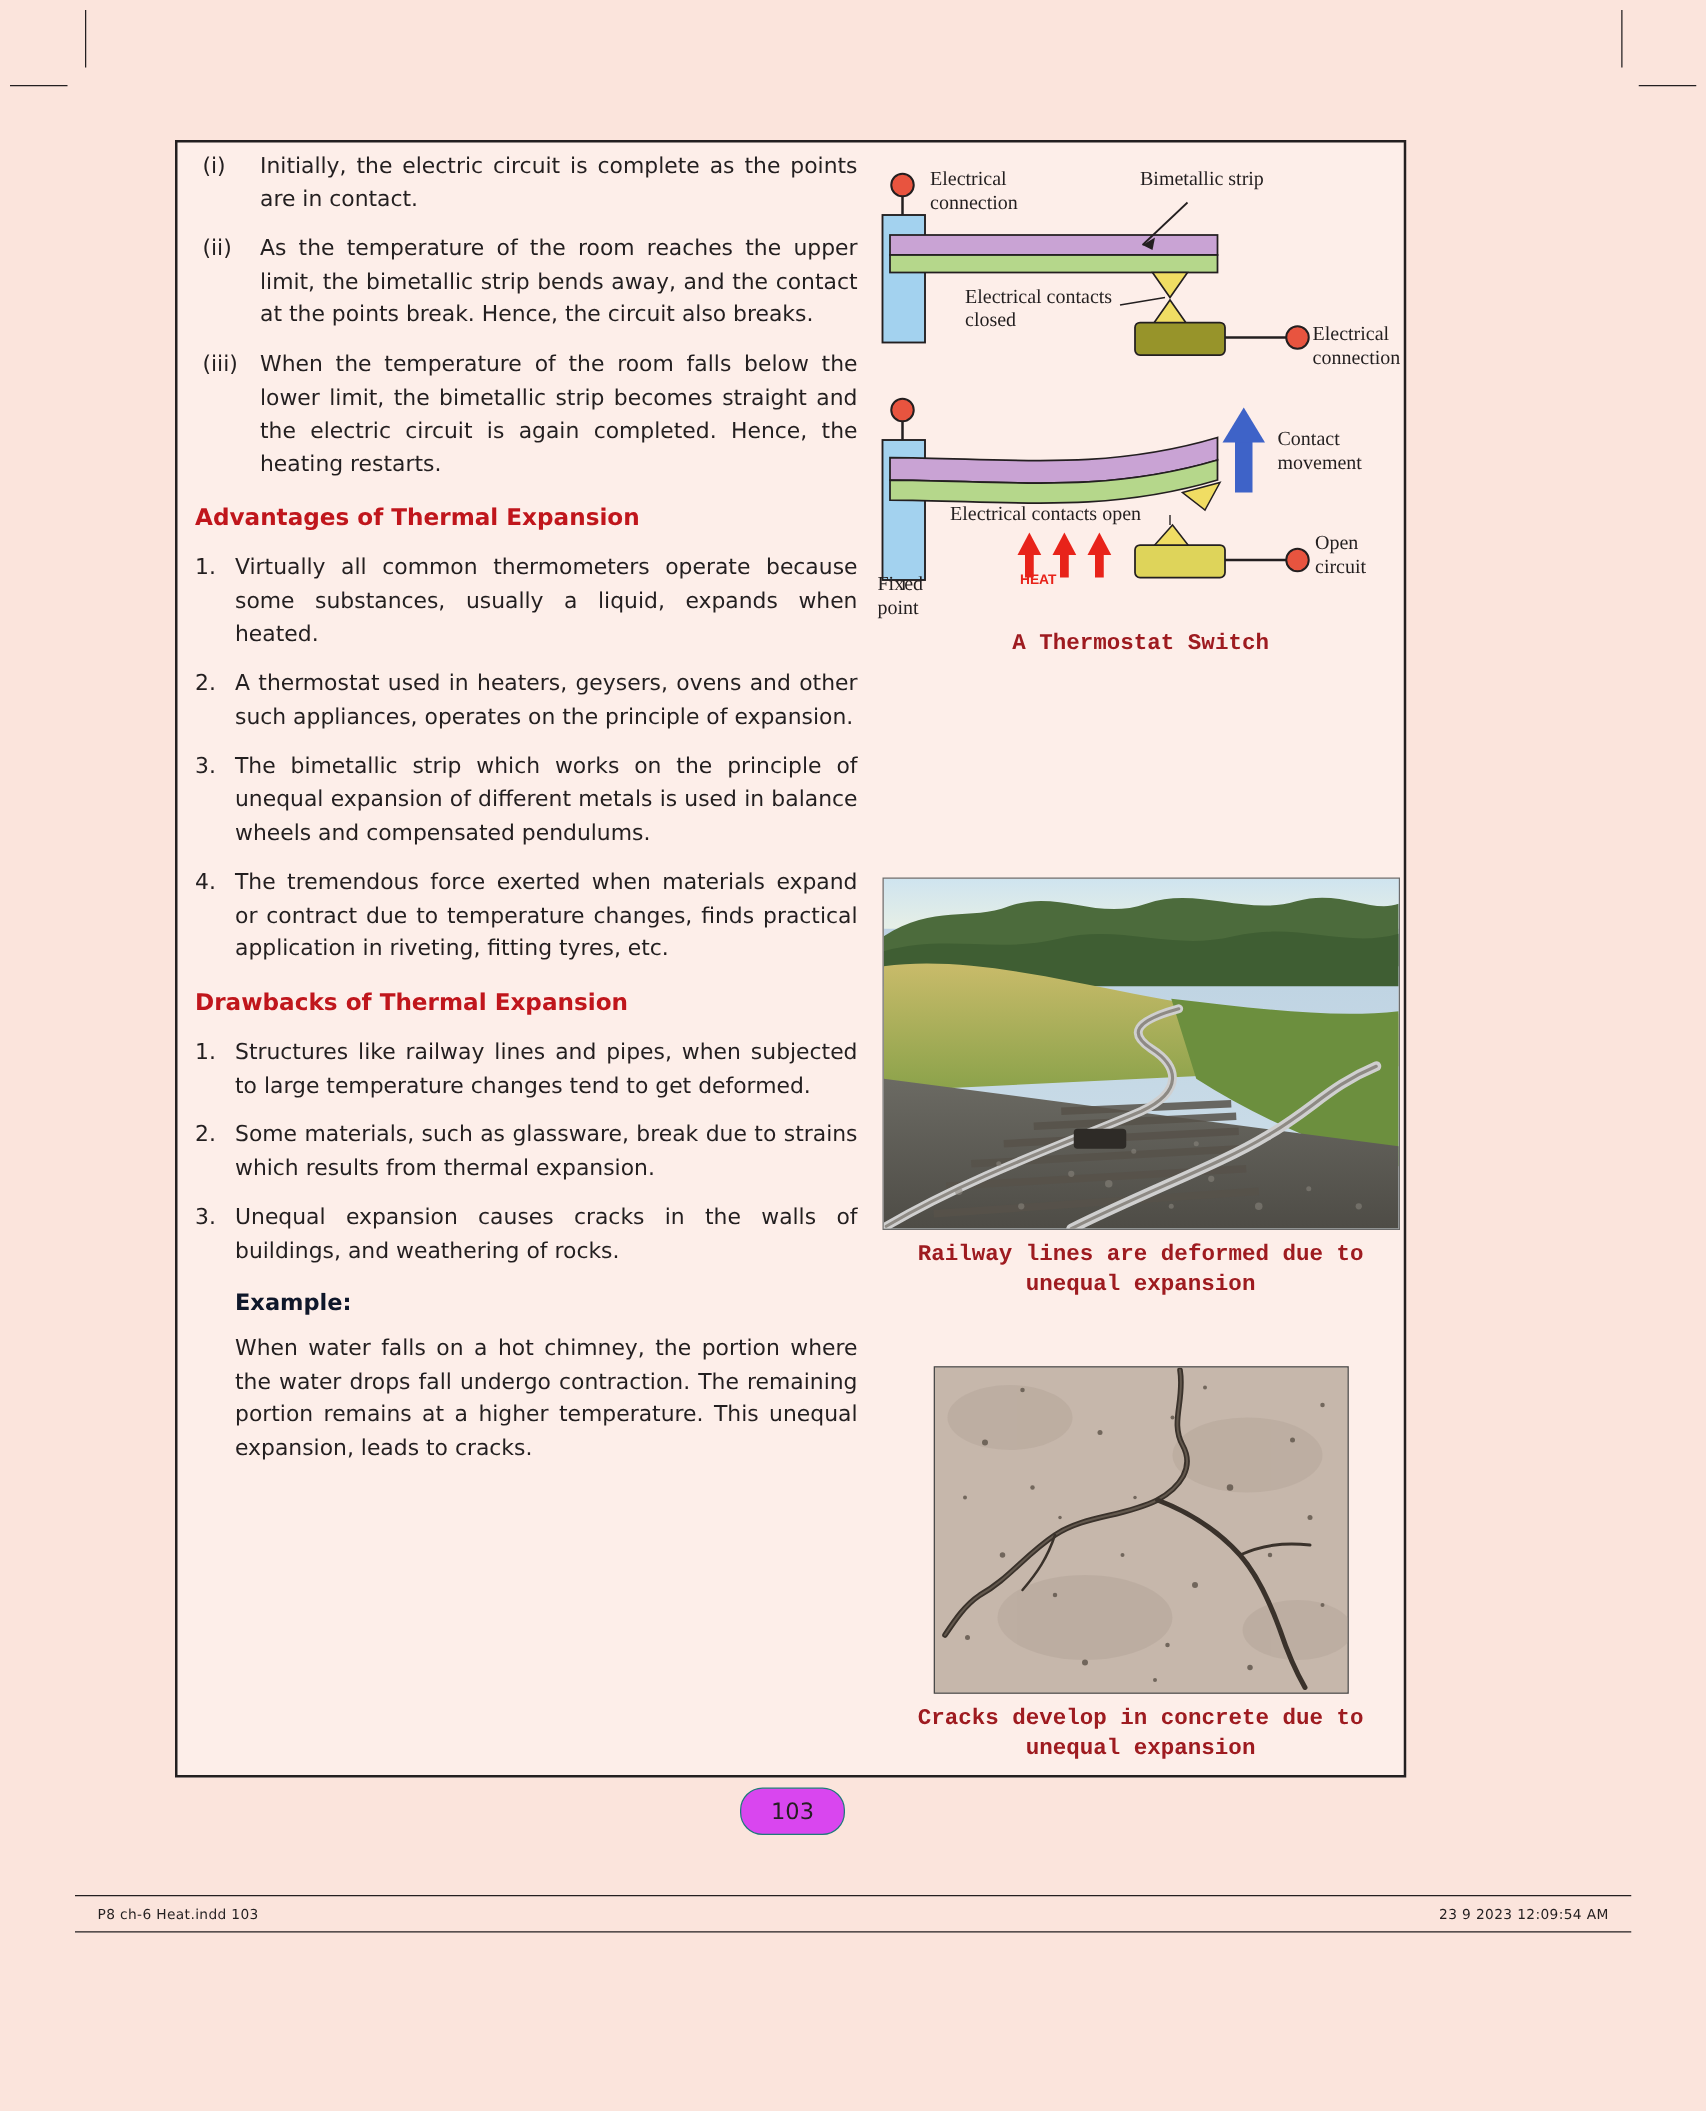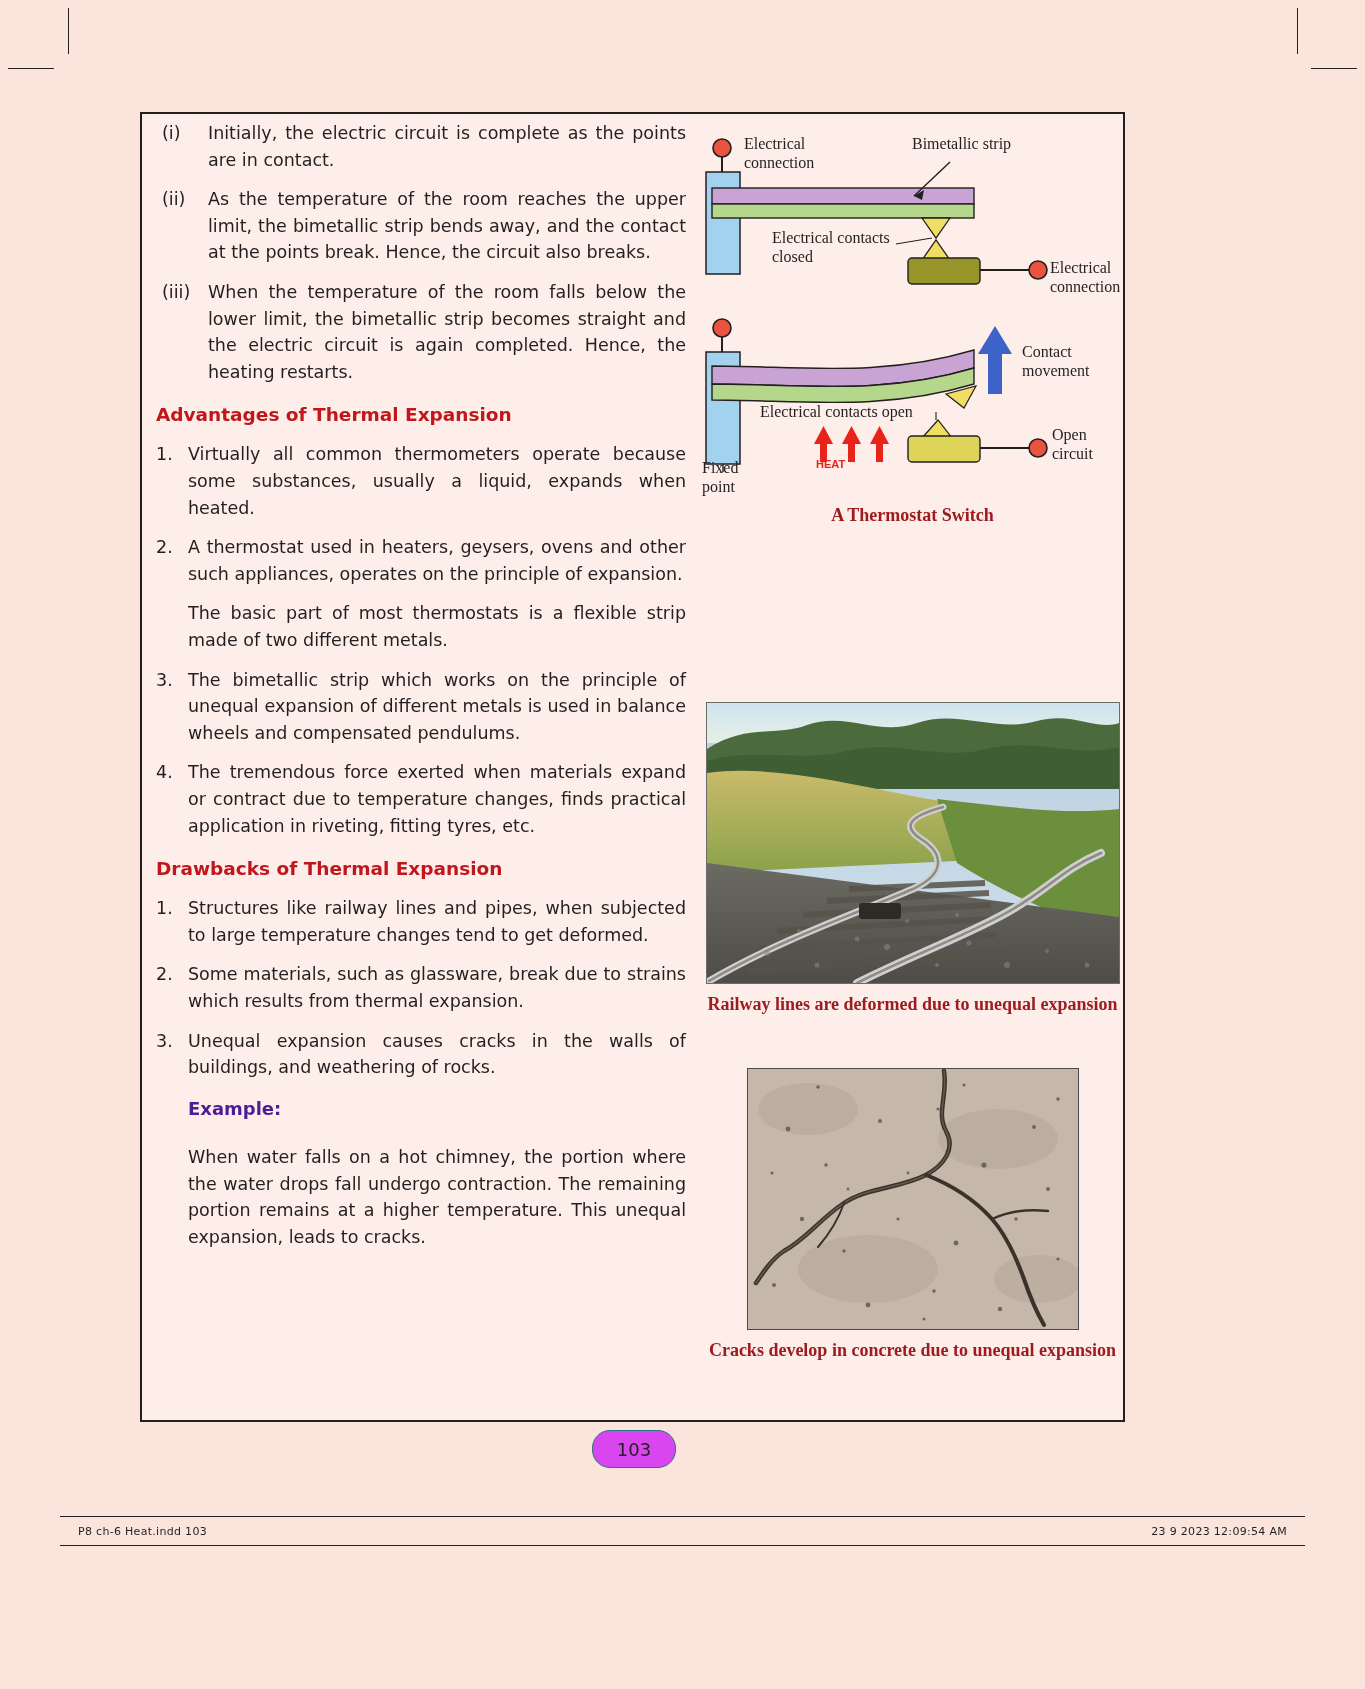--- a/index.html
+++ b/index.html
@@ -81,29 +81,29 @@
     margin: 0 0 13px 32px;
     text-align: justify;
   }
   .heading-red {
     color: #c0161c;
     font-weight: bold;
     font-size: 18.5px;
     margin: 16px 0 12px 0;
   }
   .example-label {
-    color: #4c1d95;
+    color: #0f172a;
     font-weight: bold;
     font-size: 18px;
-    margin: 14px 0 22px 32px;
+    margin: 14px 0 10px 32px;
   }
 
   .caption {
     color: #9e1b20;
-    font-family: Liberation Serif, serif;
+    font-family: Liberation Mono, monospace;
     font-weight: bold;
     font-size: 18px;
     text-align: center;
     line-height: 1.35;
     margin-top: 8px;
   }
 
   .fig-label {
     font-family: "Liberation Serif", serif;
     font-size: 16px;
@@ -202,21 +202,20 @@
 
   <div class="num-item">
     <span class="marker">1.</span>
     <span class="body">Virtually all common thermometers operate because some substances, usually a liquid, expands when heated.</span>
   </div>
   <div class="num-item">
     <span class="marker">2.</span>
     <span class="body">A thermostat used in heaters, geysers, ovens and other such appliances, operates on the principle of expansion.</span>
   </div>
 
-  <div class="plain-para">The basic part of most thermostats is a flexible strip made of two different metals.</div>
 
   <div class="num-item">
     <span class="marker">3.</span>
     <span class="body">The bimetallic strip which works on the principle of unequal expansion of different metals is used in balance wheels and compensated pendulums.</span>
   </div>
   <div class="num-item">
     <span class="marker">4.</span>
     <span class="body">The tremendous force exerted when materials expand or contract due to temperature changes, finds practical application in riveting, fitting tyres, etc.</span>
   </div>
 

